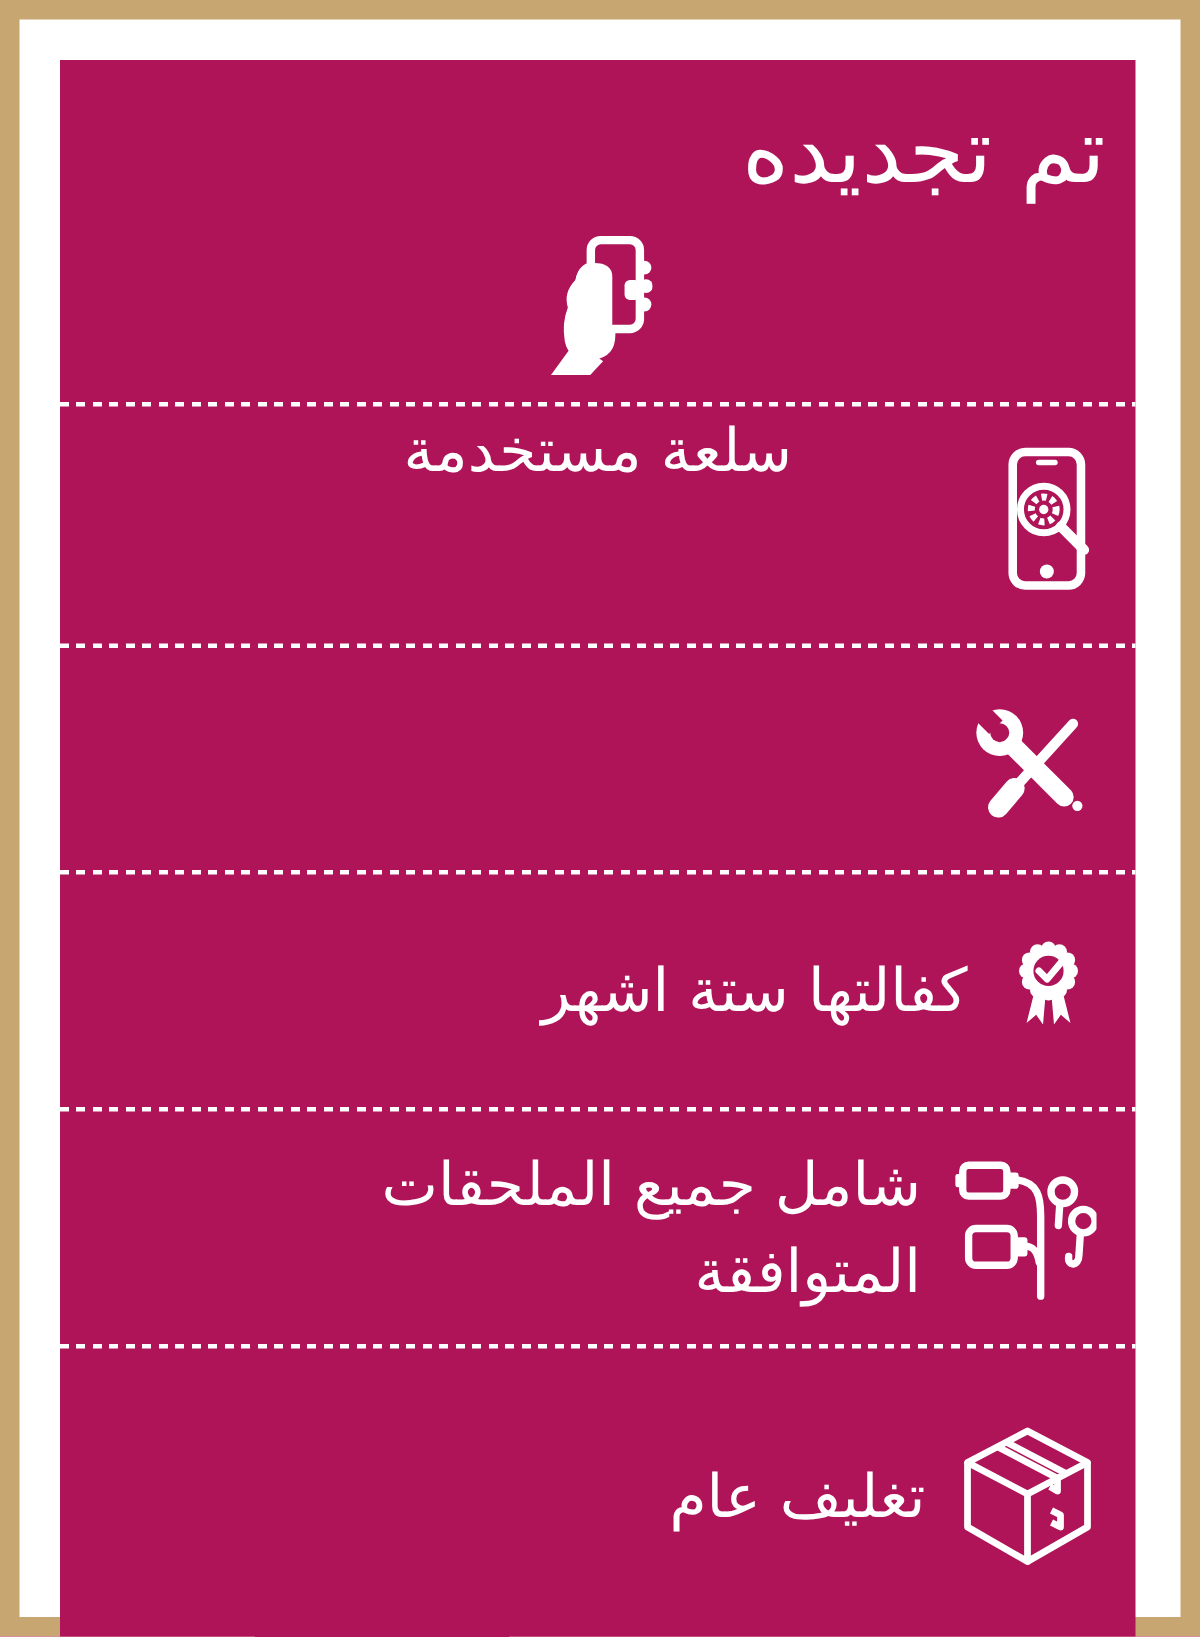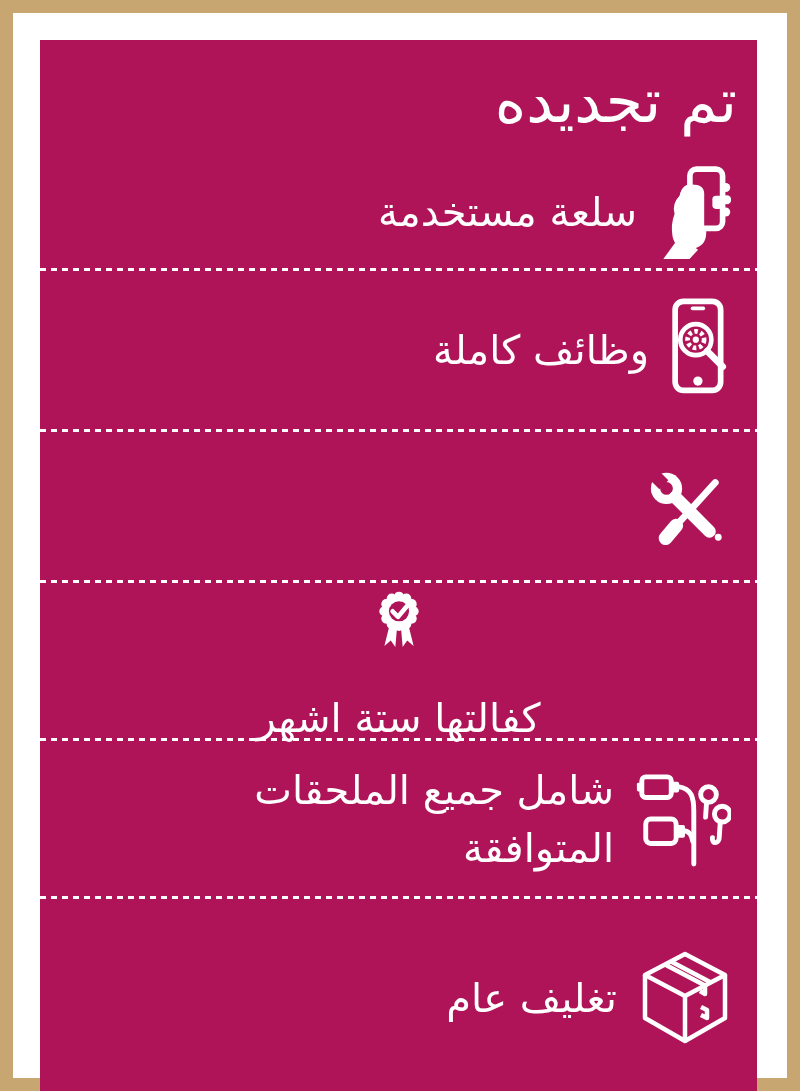--- a/index.html
+++ b/index.html
@@ -21,25 +21,25 @@
   }
   .title-row .title{font-size:60px;letter-spacing:1px;}
   .row{
     flex:none;display:flex;direction:rtl;align-items:center;
     gap:22px;padding:0 26px;
   }
   .row .icon{flex:none;display:flex;align-items:center;justify-content:center;}
   .row .label{
     font-size:40px;line-height:1.45;text-align:right;white-space:pre-line;
   }
-  .r1{height:112px;}
+  .r1{height:112px;flex-direction:column;}
   .r2{height:158px;}
   .r3{height:148px;}
   .r3 .label{font-size:39px;}
-  .r4{height:155px;flex-direction:column;}
+  .r4{height:155px;}
   .r5{height:155px;margin-left:26px;}
   .r6{flex:1;}
   .divider{
     flex:none;height:3px;margin:0;
     background:repeating-linear-gradient(90deg,#ffffff 0 6px,transparent 6px 11px);
   }
 </style>
 </head>
 <body>
 
@@ -74,21 +74,20 @@
       <svg width="60" height="104" viewBox="0 0 58 100" xmlns="http://www.w3.org/2000/svg">
         <rect x="4" y="3" width="44" height="86" rx="8" fill="none" stroke="#fff" stroke-width="5.5"></rect>
         <rect x="19" y="8" width="14" height="3.5" rx="1.7" fill="#fff"></rect>
         <circle cx="26" cy="80" r="4.5" fill="#fff"></circle>
         <circle cx="24" cy="40" r="15" fill="#ae1457" stroke="#fff" stroke-width="4.5"></circle>
         <circle cx="24" cy="40" r="8" fill="none" stroke="#fff" stroke-width="4.5" stroke-dasharray="3.4 2.6"></circle>
         <circle cx="24" cy="40" r="3" fill="#fff"></circle>
         <line x1="35" y1="51" x2="50" y2="66" stroke="#fff" stroke-width="6.5" stroke-linecap="round"></line>
       </svg>
     </span>
-    <span class="label">وظائف كاملة</span>
   </div>
 
   <div class="divider"></div>
 
   <div class="row r3">
     <span class="icon">
       <svg width="88" height="82" viewBox="0 0 90 84" xmlns="http://www.w3.org/2000/svg">
         <circle cx="24" cy="24" r="16" fill="#fff"></circle>
         <rect x="-6" y="2.5" width="32" height="13" fill="#ae1457" transform="rotate(45 10 9)"></rect>
         <circle cx="24" cy="24" r="6.5" fill="#ae1457"></circle>

